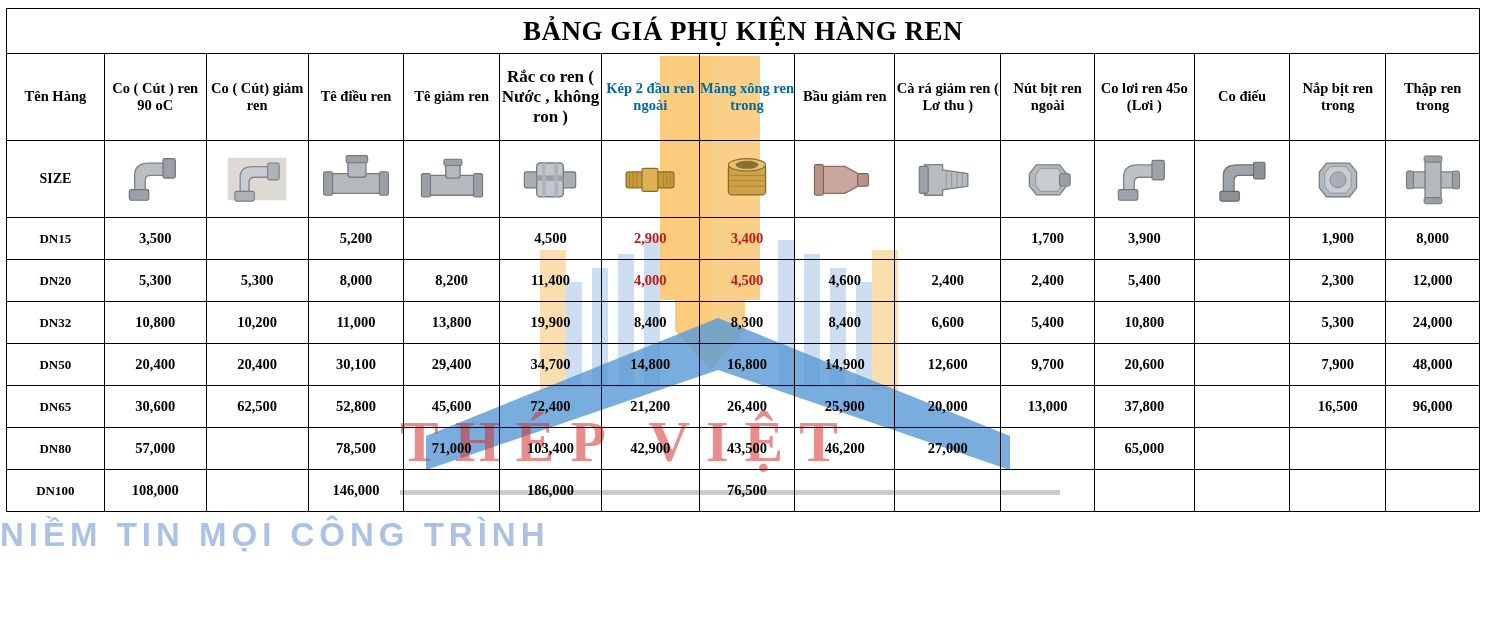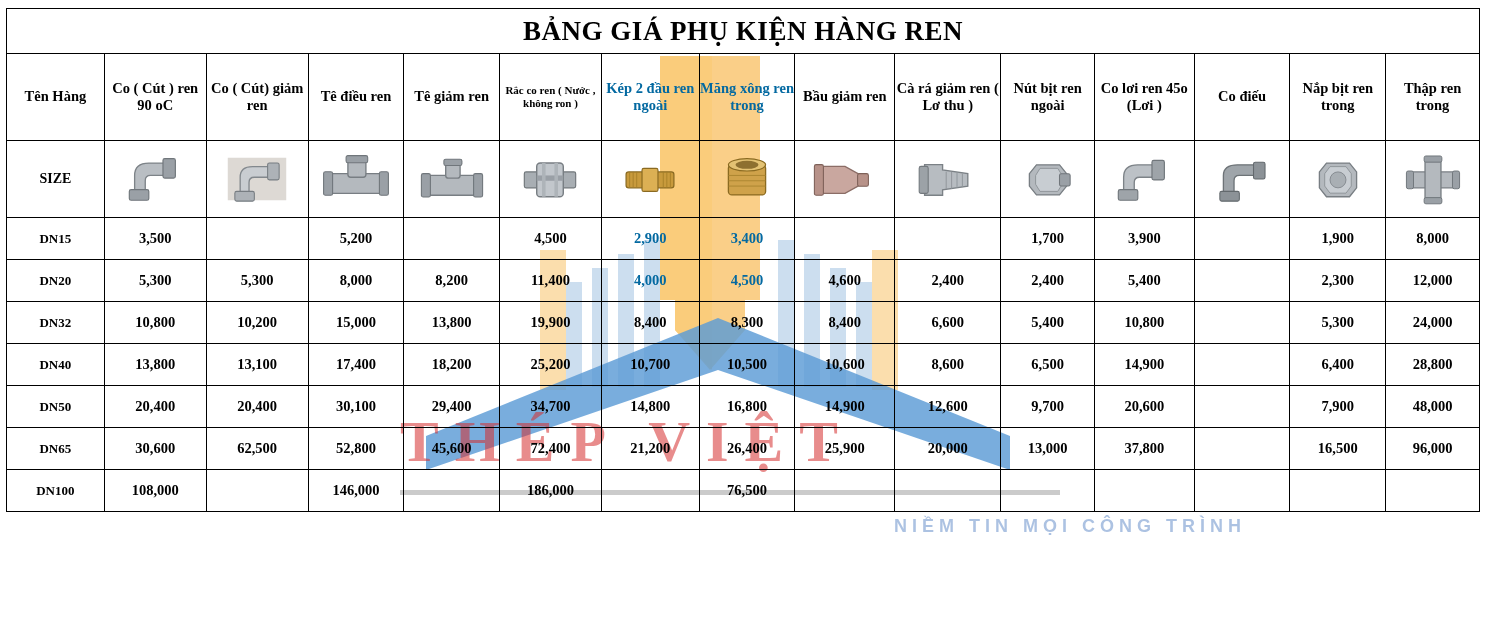--- a/index.html
+++ b/index.html
@@ -57,21 +57,21 @@
     font-weight: bold;
   }
 
   .hdr td {
     font-size: 14.5px;
     line-height: 1.18;
     height: 86px;
     padding: 2px 3px;
   }
   .hdr td.small {
-    font-size: 11px;
+    font-size: 17px;
   }
   .hdr td.orange {
     color: #0369a1;
   }
 
   .size-row td {
     height: 76px;
     font-size: 14px;
   }
   .size-row td.label {
@@ -80,21 +80,21 @@
   }
 
   .data-row td {
     height: 41px;
     font-size: 14.5px;
   }
   .data-row td.rowlabel {
     font-size: 13px;
   }
   .data-row td.orange {
-    color: #0369a1;
+    color: #b91c1c;
     margin-left: 40px;
   }
 
   
   .fitting {
     display: block;
     margin: 0 auto;
     width: 62px;
     height: 58px;
   }
@@ -112,24 +112,24 @@
     font-size: 58px;
     letter-spacing: 16px;
     color: rgba(214, 46, 46, 0.55);
     padding-left: 23px;
   }
   .wm-text-blue {
     position: absolute;
     left: 0;
     width: 1246px;
     top: 516px;
-    text-align: right;
+    text-align: left;
     font-family: "Liberation Sans", sans-serif;
     font-weight: bold;
-    font-size: 18px;
+    font-size: 33px;
     letter-spacing: 5px;
     color: rgba(70, 120, 190, 0.45);
   }
 </style>
 </head>
 <body>
 
 <div class="watermark">
   <svg width="1487" height="617" viewBox="0 0 1487 617">
 
@@ -385,51 +385,34 @@
       <td></td>
       <td>2,300</td>
       <td>12,000</td>
     </tr>
 
 
     <tr class="data-row">
       <td class="rowlabel">DN32</td>
       <td>10,800</td>
       <td>10,200</td>
-      <td>15,000</td>
+      <td>11,000</td>
       <td>13,800</td>
       <td>19,900</td>
       <td>8,400</td>
       <td>8,300</td>
       <td>8,400</td>
       <td>6,600</td>
       <td>5,400</td>
       <td>10,800</td>
       <td></td>
       <td>5,300</td>
       <td>24,000</td>
     </tr>
 
-    <tr class="data-row">
-      <td class="rowlabel">DN40</td>
-      <td>13,800</td>
-      <td>13,100</td>
-      <td>17,400</td>
-      <td>18,200</td>
-      <td>25,200</td>
-      <td>10,700</td>
-      <td>10,500</td>
-      <td>10,600</td>
-      <td>8,600</td>
-      <td>6,500</td>
-      <td>14,900</td>
-      <td></td>
-      <td>6,400</td>
-      <td>28,800</td>
-    </tr>
 
     <tr class="data-row">
       <td class="rowlabel">DN50</td>
       <td>20,400</td>
       <td>20,400</td>
       <td>30,100</td>
       <td>29,400</td>
       <td>34,700</td>
       <td>14,800</td>
       <td>16,800</td>
@@ -453,20 +436,37 @@
       <td>26,400</td>
       <td>25,900</td>
       <td>20,000</td>
       <td>13,000</td>
       <td>37,800</td>
       <td></td>
       <td>16,500</td>
       <td>96,000</td>
     </tr>
 
+    <tr class="data-row">
+      <td class="rowlabel">DN80</td>
+      <td>57,000</td>
+      <td></td>
+      <td>78,500</td>
+      <td>71,000</td>
+      <td>103,400</td>
+      <td>42,900</td>
+      <td>43,500</td>
+      <td>46,200</td>
+      <td>27,000</td>
+      <td></td>
+      <td>65,000</td>
+      <td></td>
+      <td></td>
+      <td></td>
+    </tr>
 
     <tr class="data-row">
       <td class="rowlabel">DN100</td>
       <td>108,000</td>
       <td></td>
       <td>146,000</td>
       <td></td>
       <td>186,000</td>
       <td></td>
       <td>76,500</td>

